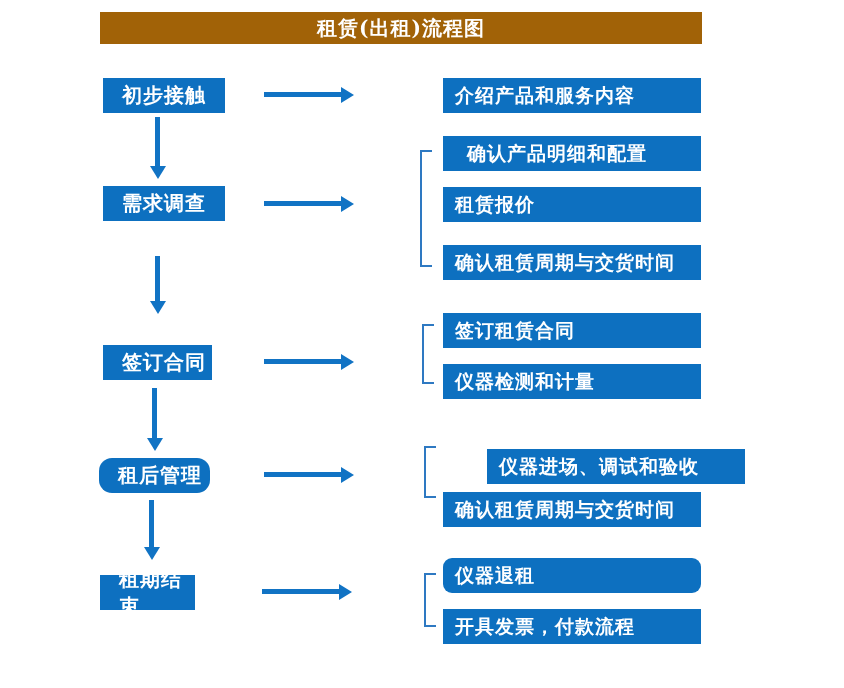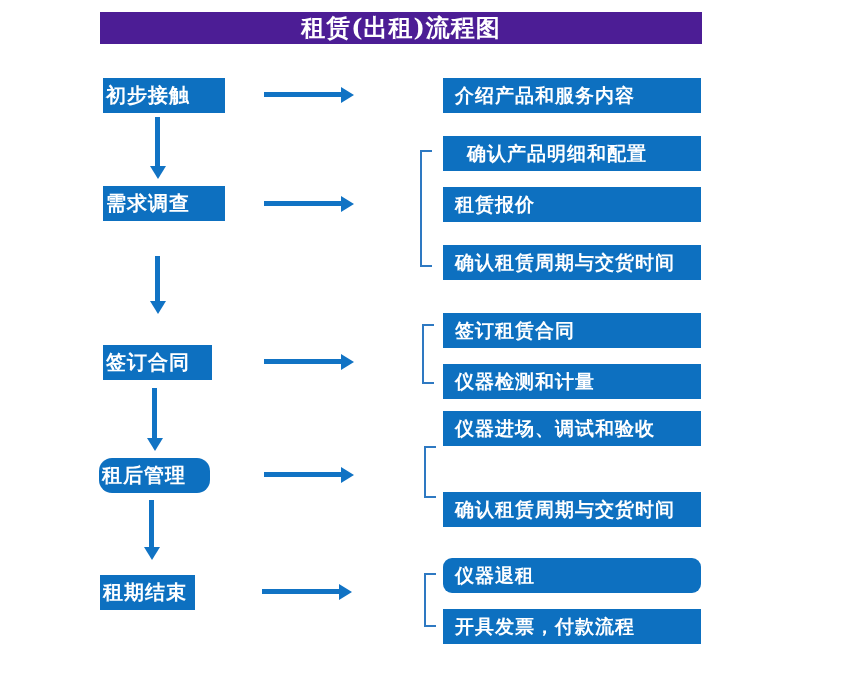--- a/index.html
+++ b/index.html
@@ -2,27 +2,27 @@
 <html><head>
 <meta charset="utf-8">
 <style>
   html,body{margin:0;padding:0;background:#ffffff;}
   .canvas{
     position:relative;width:844px;height:688px;background:#ffffff;overflow:hidden;
     font-family:"DejaVu Serif","Liberation Serif",serif;
   }
   .title-bar{
     position:absolute;left:100px;top:12px;width:602px;height:32px;
-    background:#4c1d95;color:#ffffff;font-weight:bold;font-size:24px;
+    background:#a16207;color:#ffffff;font-weight:bold;font-size:20px;
     display:flex;align-items:center;justify-content:center;letter-spacing:1px;
   }
   .step-box{
     position:absolute;height:35px;background:#0d70c0;color:#ffffff;
     font-weight:bold;font-size:20px;display:flex;align-items:center;
-    padding-left:3px;box-sizing:border-box;letter-spacing:1px;
+    padding-left:19px;box-sizing:border-box;letter-spacing:1px;
   }
   .detail-box{
     position:absolute;left:443px;width:258px;height:35px;background:#0d70c0;
     color:#ffffff;font-weight:bold;font-size:19px;display:flex;align-items:center;
     padding-left:12px;box-sizing:border-box;letter-spacing:1px;
   }
   .h-arrow{position:absolute;width:90px;height:16px;}
   .h-arrow .shaft{position:absolute;left:0;top:5px;width:77px;height:5px;background:#1173c4;}
   .h-arrow .head{
     position:absolute;right:0;top:0;width:0;height:0;
@@ -101,19 +101,19 @@
 
   <div class="detail-box" style="top:78px;">介绍产品和服务内容</div>
 
   <div class="detail-box" style="top:136px;padding-left:24px;">确认产品明细和配置</div>
   <div class="detail-box" style="top:187px;">租赁报价</div>
   <div class="detail-box" style="top:245px;">确认租赁周期与交货时间</div>
 
   <div class="detail-box" style="top:313px;">签订租赁合同</div>
   <div class="detail-box" style="top:364px;">仪器检测和计量</div>
 
-  <div class="detail-box" style="top:411px;">仪器进场、调试和验收</div>
+  <div class="detail-box" style="top:449px;margin-left:44px;">仪器进场、调试和验收</div>
   <div class="detail-box" style="top:492px;">确认租赁周期与交货时间</div>
 
   <div class="detail-box" style="top:558px;border-radius:9px;">仪器退租</div>
   <div class="detail-box" style="top:609px;">开具发票，付款流程</div>
 
 </div>
 
 </body></html>

